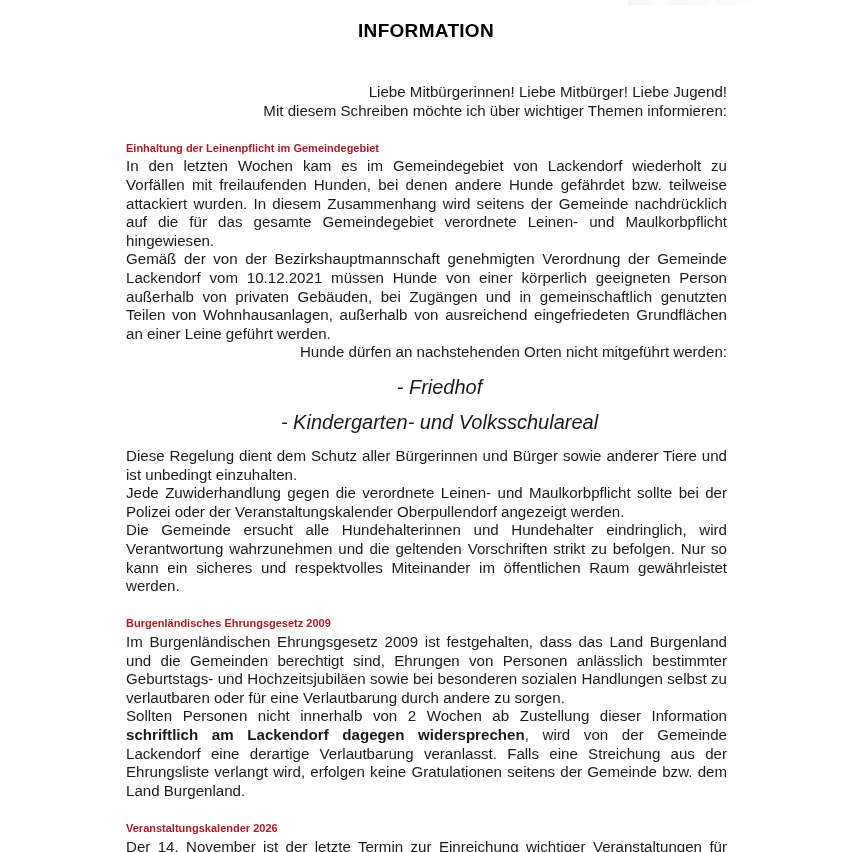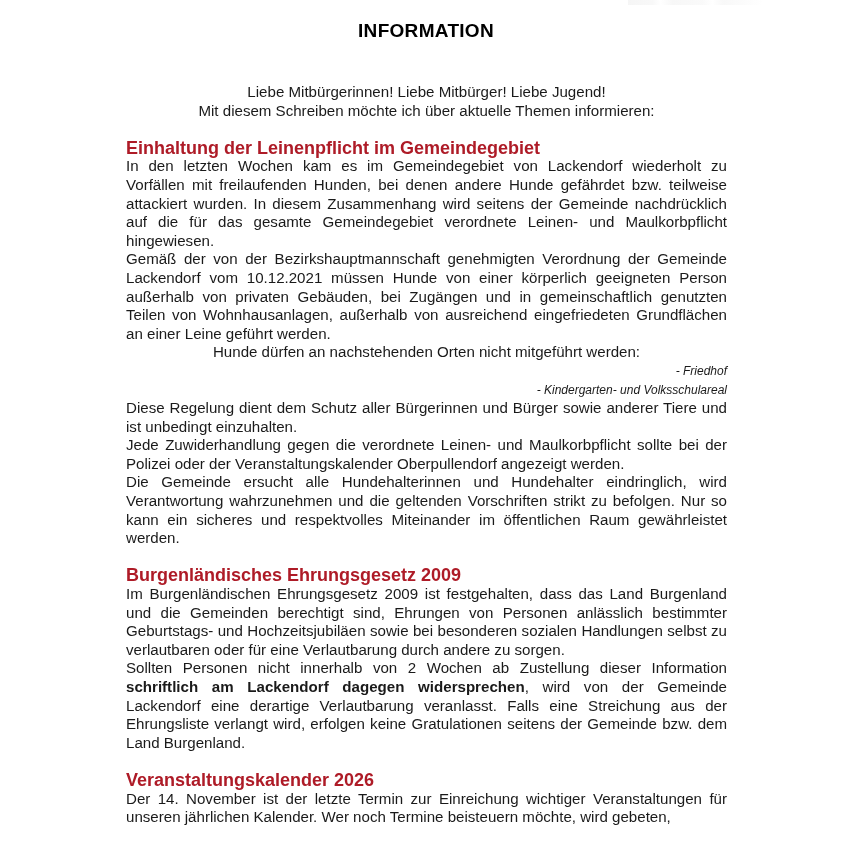--- a/index.html
+++ b/index.html
@@ -58,54 +58,54 @@
   }
   p {
     margin: 0;
     font-size: 15.1px;
     line-height: 18.6px;
     text-align: justify;
     text-justify: inter-word;
     color: #1a1a1a;
     hyphens: none;
   }
-  p.nojust { text-align: center; }
+  p.nojust { text-align: right; }
   .sec-heading {
-    font-size: 18px;
+    font-size: 11px;
     line-height: 18.6px;
     font-weight: bold;
     color: #ae1b27;
     text-align: left;
     margin: 0;
   }
   .spacer { height: 18.6px; }
   .italic { }
   .bold { font-weight: bold; }
   .dash-item {
-    margin: 0;
-    font-size: 12px;
+    margin: 16px;
+    font-size: 20px;
     line-height: 18.6px;
     font-style: italic;
     padding-left: 26px;
-    text-align: right;
+    text-align: center;
   }
 </style>
 </head>
 <body>
 
 <div class="page">
 
   <div class="top-artifact"></div>
 
   <div class="doc-title">INFORMATION</div>
 
   <div class="body-col">
 
     <p class="nojust">Liebe Mitbürgerinnen! Liebe Mitbürger! Liebe Jugend!</p>
-    <p class="nojust">Mit diesem Schreiben möchte ich über aktuelle Themen informieren:</p>
+    <p class="nojust">Mit diesem Schreiben möchte ich über wichtiger Themen informieren:</p>
 
     <div class="spacer"></div>
 
     <div class="sec-heading">Einhaltung der Leinenpflicht im Gemeindegebiet</div>
     <p>In den letzten Wochen kam es im Gemeindegebiet von Lackendorf wiederholt zu Vorfällen mit freilaufenden Hunden, bei denen andere Hunde gefährdet bzw. teilweise attackiert wurden. In diesem Zusammenhang wird seitens der Gemeinde nachdrücklich auf die für das gesamte Gemeindegebiet verordnete Leinen- und Maulkorbpflicht hingewiesen.</p>
     <p><span>Gemäß der von der Bezirkshauptmannschaft genehmigten </span><span class="italic">Verordnung der Gemeinde Lackendorf vom 10.12.2021 müssen Hunde von einer körperlich geeigneten Person außerhalb von privaten Gebäuden, bei Zugängen und in gemeinschaftlich genutzten Teilen von Wohnhausanlagen, außerhalb von ausreichend eingefriedeten Grundflächen an einer Leine geführt werden.</span></p>
     <p class="italic nojust">Hunde dürfen an nachstehenden Orten nicht mitgeführt werden:</p>
     <div class="dash-item">- Friedhof</div>
     <div class="dash-item">- Kindergarten- und Volksschulareal</div>
     <p>Diese Regelung dient dem Schutz aller Bürgerinnen und Bürger sowie anderer Tiere und ist unbedingt einzuhalten.</p>

